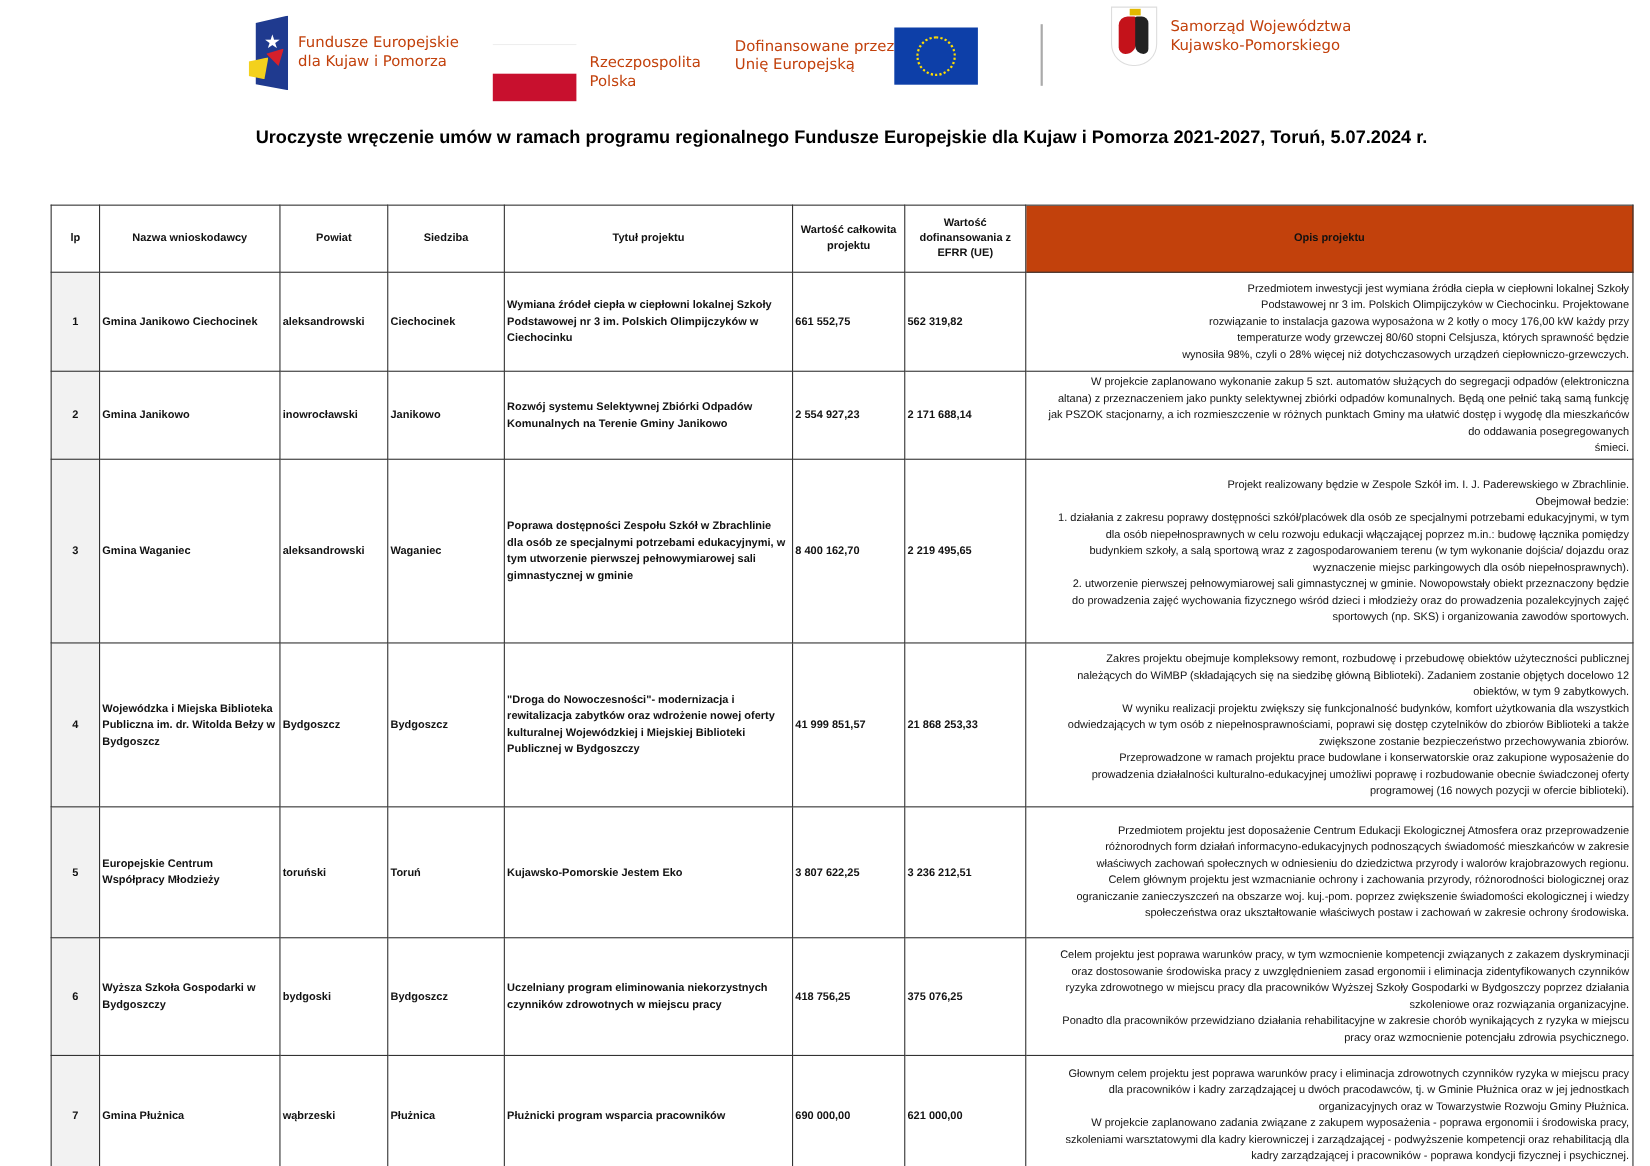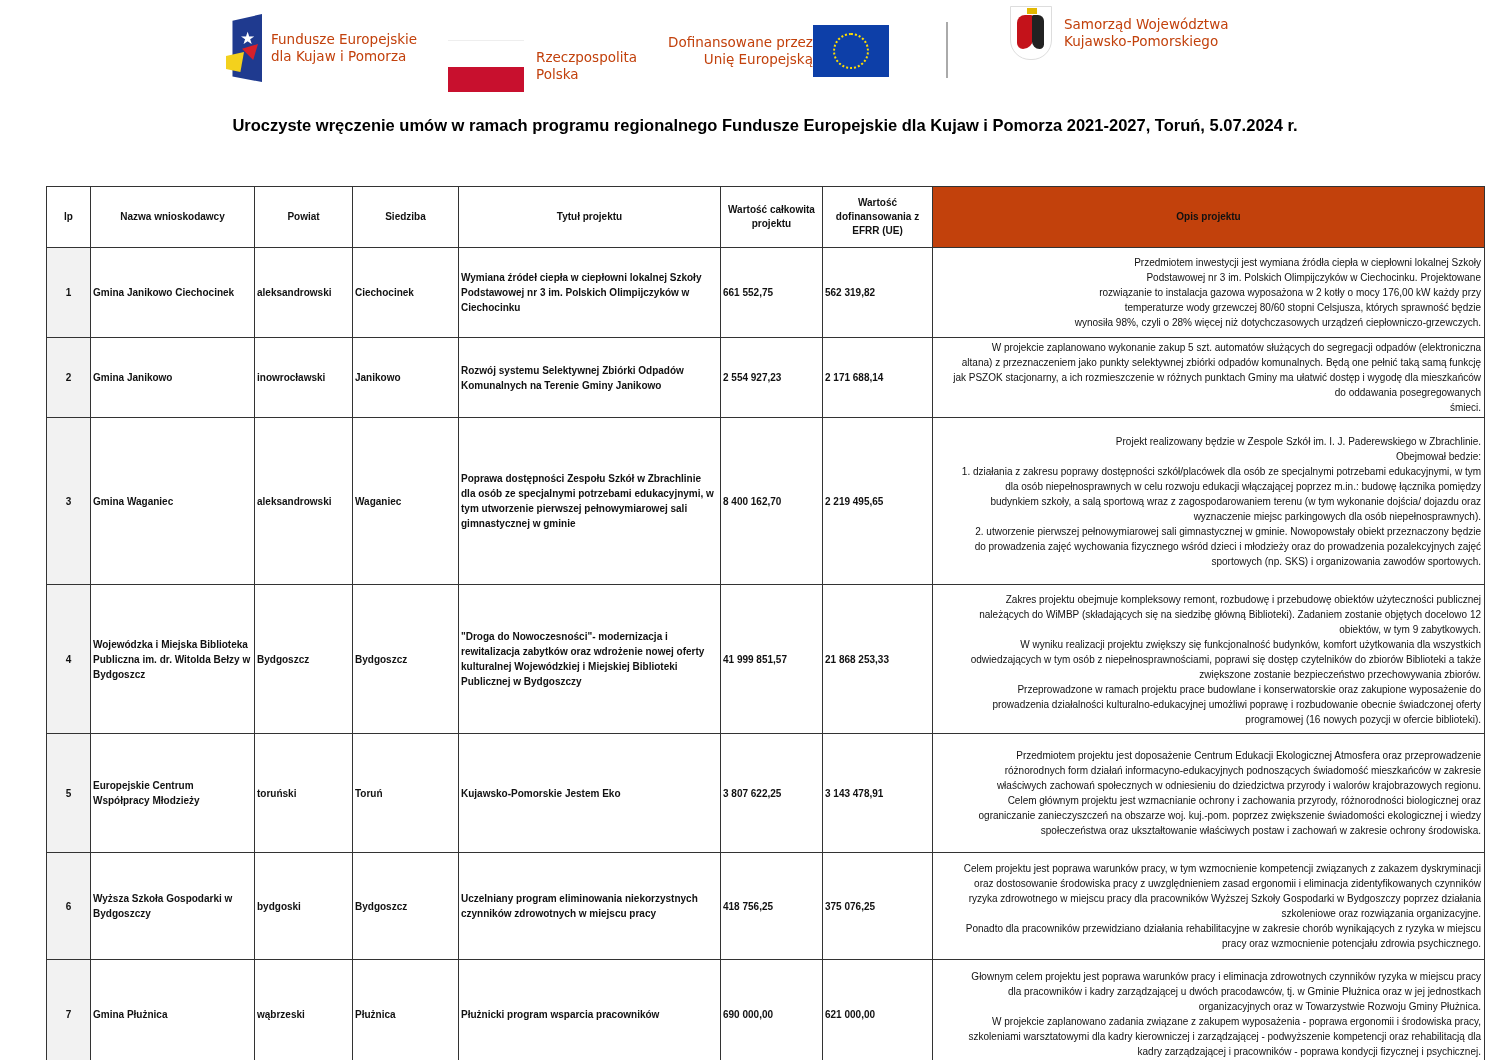--- a/index.html
+++ b/index.html
@@ -15,21 +15,21 @@
   .fe-mark .star { position: absolute; left: 14px; top: 16px; color: #fff; font-size: 17px; line-height: 17px; }
   .fe-mark .yel { position: absolute; left: 0; top: 38px; width: 18px; height: 20px; background: #f3d11d; clip-path: polygon(0 20%, 100% 0, 80% 100%, 0 85%); }
   .fe-mark .red { position: absolute; left: 16px; top: 30px; width: 16px; height: 16px; background: #d6202b; clip-path: polygon(0 30%, 100% 0, 70% 100%); }
 
   .pl-logo { left: 448px; top: 40px; }
   .pl-flag { width: 76px; height: 52px; margin-right: 12px; display: flex; flex-direction: column; }
   .pl-flag .w { height: 26px; background: #fff; border-top: 1px solid #eee; }
   .pl-flag .r { height: 26px; background: #c8102e; }
 
   .eu-logo { left: 668px; top: 25px; }
-  .eu-logo .logo-text { text-align: right; }
+  .eu-logo .logo-text { }
   .eu-flag { width: 76px; height: 52px; background: #0d3fa8; position: relative; }
   .eu-flag .ring { position: absolute; left: 20px; top: 8px; width: 36px; height: 36px; border-radius: 50%; border: 2px dotted #ffdd00; box-sizing: border-box; }
 
   .sep-line { position: absolute; left: 946px; top: 22px; width: 2px; height: 56px; background: #aaa; }
 
   .kp-logo { left: 1010px; top: 6px; }
   .kp-shield { width: 40px; height: 52px; margin-right: 12px; border: 1px solid #ddd; border-radius: 0 0 20px 20px; background: #fff; position: relative; overflow: hidden; }
   .kp-shield .red { position: absolute; left: 6px; top: 8px; width: 16px; height: 34px; background: #c4121a; border-radius: 8px 2px 10px 6px; }
   .kp-shield .blk { position: absolute; left: 21px; top: 8px; width: 12px; height: 34px; background: #222; border-radius: 2px 8px 6px 10px; }
   .kp-shield .crown { position: absolute; left: 16px; top: 1px; width: 10px; height: 6px; background: #e2b800; }
@@ -196,21 +196,21 @@
 prowadzenia działalności kulturalno-edukacyjnej umożliwi poprawę i rozbudowanie obecnie świadczonej oferty
 programowej (16 nowych pozycji w ofercie biblioteki).</td>
     </tr>
     <tr class="r5">
       <td class="lp">5</td>
       <td class="c">Europejskie Centrum Współpracy Młodzieży</td>
       <td class="c">toruński</td>
       <td class="c">Toruń</td>
       <td class="c">Kujawsko-Pomorskie Jestem Eko</td>
       <td class="c">3 807 622,25</td>
-      <td class="c">3 143 478,91</td>
+      <td class="c">3 236 212,51</td>
       <td class="desc">Przedmiotem projektu jest doposażenie Centrum Edukacji Ekologicznej Atmosfera oraz przeprowadzenie
 różnorodnych form działań informacyno-edukacyjnych podnoszących świadomość mieszkańców w zakresie
 właściwych zachowań społecznych w odniesieniu do dziedzictwa przyrody i walorów krajobrazowych regionu.
 Celem głównym projektu jest wzmacnianie ochrony i zachowania przyrody, różnorodności biologicznej oraz
 ograniczanie zanieczyszczeń na obszarze woj. kuj.-pom. poprzez zwiększenie świadomości ekologicznej i wiedzy
 społeczeństwa oraz ukształtowanie właściwych postaw i zachowań w zakresie ochrony środowiska.</td>
     </tr>
     <tr class="r6">
       <td class="lp">6</td>
       <td class="c">Wyższa Szkoła Gospodarki w Bydgoszczy</td>

